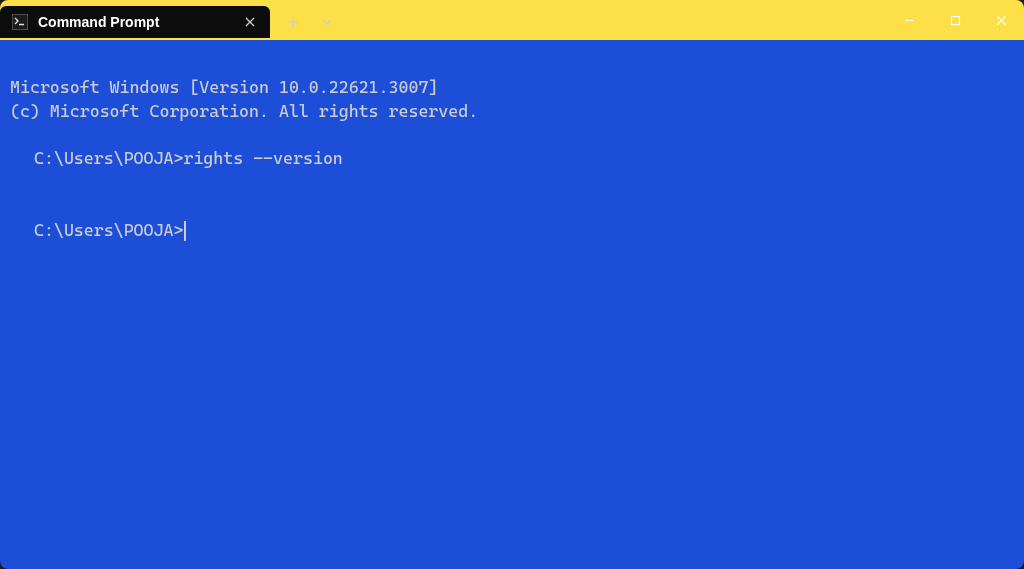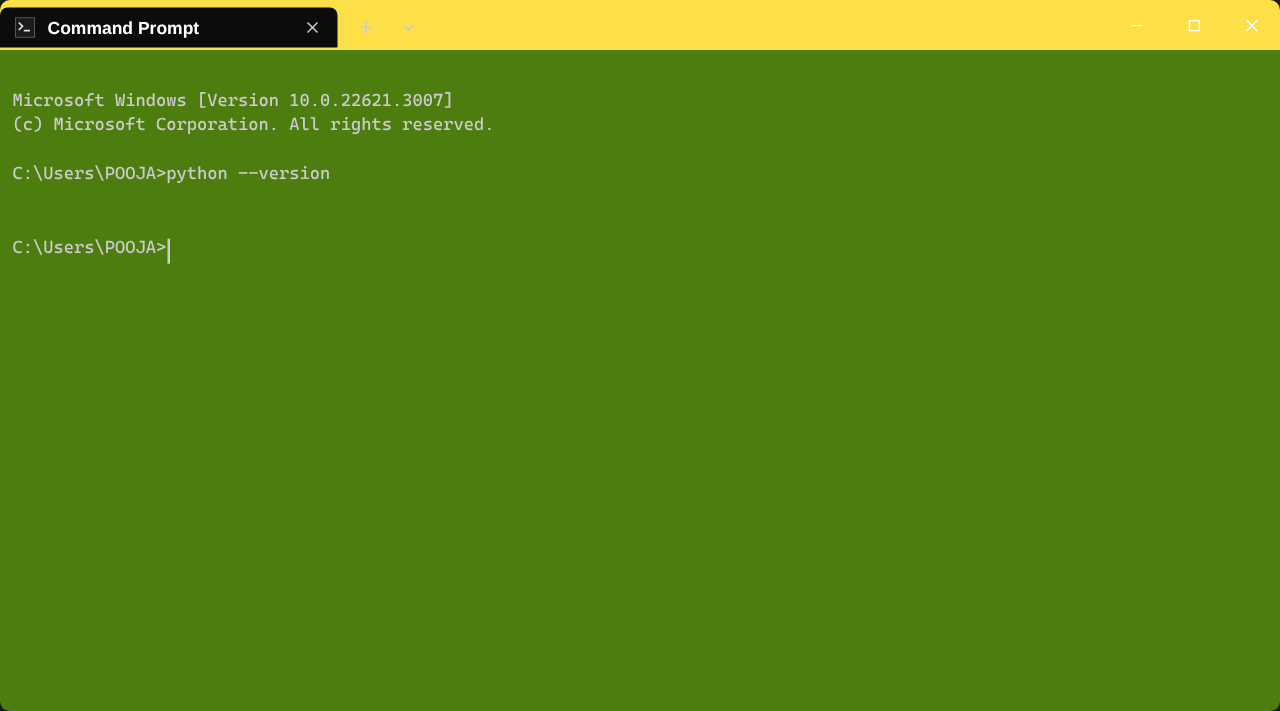--- a/index.html
+++ b/index.html
@@ -98,34 +98,35 @@
     .win-btn {
       width: 46px;
       display: inline-flex;
       align-items: center;
       justify-content: center;
       color: #ffffff;
       cursor: pointer;
     }
     .terminal-content {
       flex: 1;
-      background: #4d7c0f;
+      background: #1d4ed8;
       padding: 12px 10px;
       font-family: 'Cascadia Mono', 'Consolas', monospace;
-      font-size: 14px;
+      font-size: 17px;
       line-height: 1.4;
       color: #cccccc;
       white-space: pre;
       overflow: hidden;
     }
     .terminal-line {
       white-space: pre;
     }
     .prompt-line {
       display: flex;
+      margin-left: 24px;
     }
     .cursor {
       display: inline-block;
       width: 1.5px;
       height: 20px;
       background: #cccccc;
       vertical-align: text-bottom;
       margin-left: 1px;
       position: relative;
       top: 2px;
@@ -189,17 +190,17 @@
           <line x1="10" y1="1" x2="1" y2="10" stroke="#ffffff" stroke-width="1.1"></line>
         </svg>
       </span>
     </div>
   </div>
 
   <div class="terminal-content">
 <span class="terminal-line">Microsoft Windows [Version 10.0.22621.3007]</span>
 <span class="terminal-line">(c) Microsoft Corporation. All rights reserved.</span>
 
-<span class="prompt-line"><span>C:\Users\POOJA&gt;</span><span>python --version</span></span>
+<span class="prompt-line"><span>C:\Users\POOJA&gt;</span><span>rights --version</span></span>
 
 <span class="prompt-line"><span>C:\Users\POOJA&gt;</span><span class="cursor"></span></span>
   </div>
 </div>
 
 </body></html>

